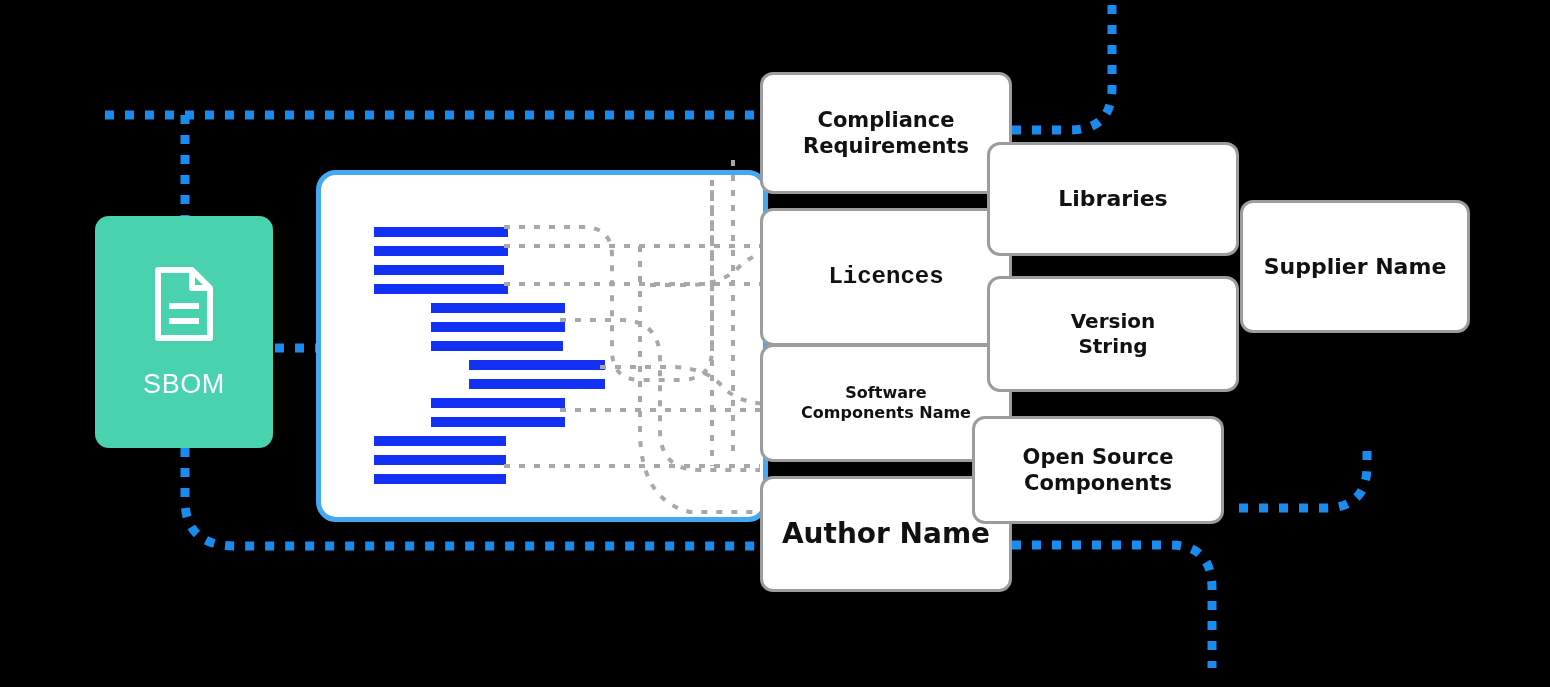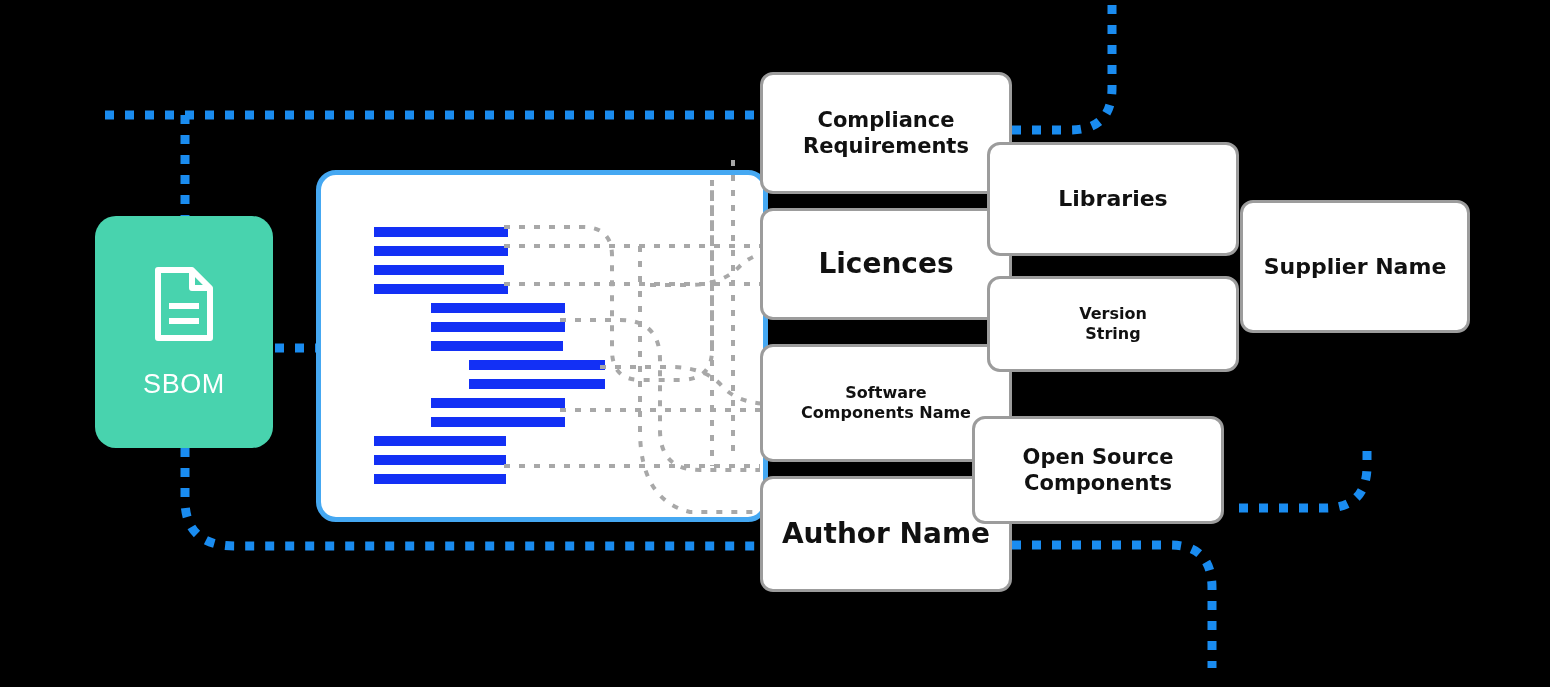--- a/index.html
+++ b/index.html
@@ -29,21 +29,21 @@
   #svg-dash-blue   { z-index: 1; }
   #svg-dash-gray   { z-index: 4; }
 
   
   .sbom-block {
     position: absolute;
     left: 95px;
     top: 216px;
     width: 178px;
     height: 232px;
-    border-radius: 21px;
+    border-radius: 14px;
     background: #48d3ae;
     z-index: 3;
     display: flex;
     flex-direction: column;
     align-items: center;
     justify-content: center;
   }
   .sbom-icon {
     width: 64px;
     height: 78px;
@@ -97,27 +97,27 @@
     color: #111111;
     font-family: "DejaVu Sans", sans-serif;
     font-weight: bold;
     line-height: 1.26;
     padding: 4px 10px;
   }
   .attr-card span { display: block; white-space: pre-line; }
 
   
   .card-compliance { left: 760px;  top: 72px;  width: 252px; height: 122px; font-size: 21px; z-index: 6; }
-  .card-licences   { left: 760px;  top: 208px; width: 252px; height: 112px; font-size: 28px; z-index: 6; }
+  .card-licences   { left: 760px;  top: 208px; width: 252px; height: 138px; font-size: 24px; z-index: 6; font-family: Liberation Mono, monospace; }
   .card-software   { left: 760px;  top: 344px; width: 252px; height: 118px; font-size: 16px; z-index: 6; }
   .card-author     { left: 760px;  top: 476px; width: 252px; height: 116px; font-size: 28px; z-index: 6; }
 
   
   .card-libraries   { left: 987px;  top: 142px; width: 252px; height: 114px; font-size: 22px; z-index: 8; text-align: right; }
-  .card-version     { left: 987px;  top: 276px; width: 252px; height: 96px; font-size: 16px; z-index: 8; }
+  .card-version     { left: 987px;  top: 276px; width: 252px; height: 116px; font-size: 20px; z-index: 8; }
   .card-opensource  { left: 972px;  top: 416px; width: 252px; height: 108px; font-size: 21px; z-index: 8; }
 
   
   .card-supplier     { left: 1240px; top: 200px; width: 230px; height: 133px; font-size: 22px; z-index: 7; }
   .card-dependencies { left: 1240px; top: 334px; width: 230px; height: 116px; font-size: 22px; z-index: 7; }
 </style>
 </head>
 <body>
 
 <div id="stage">

